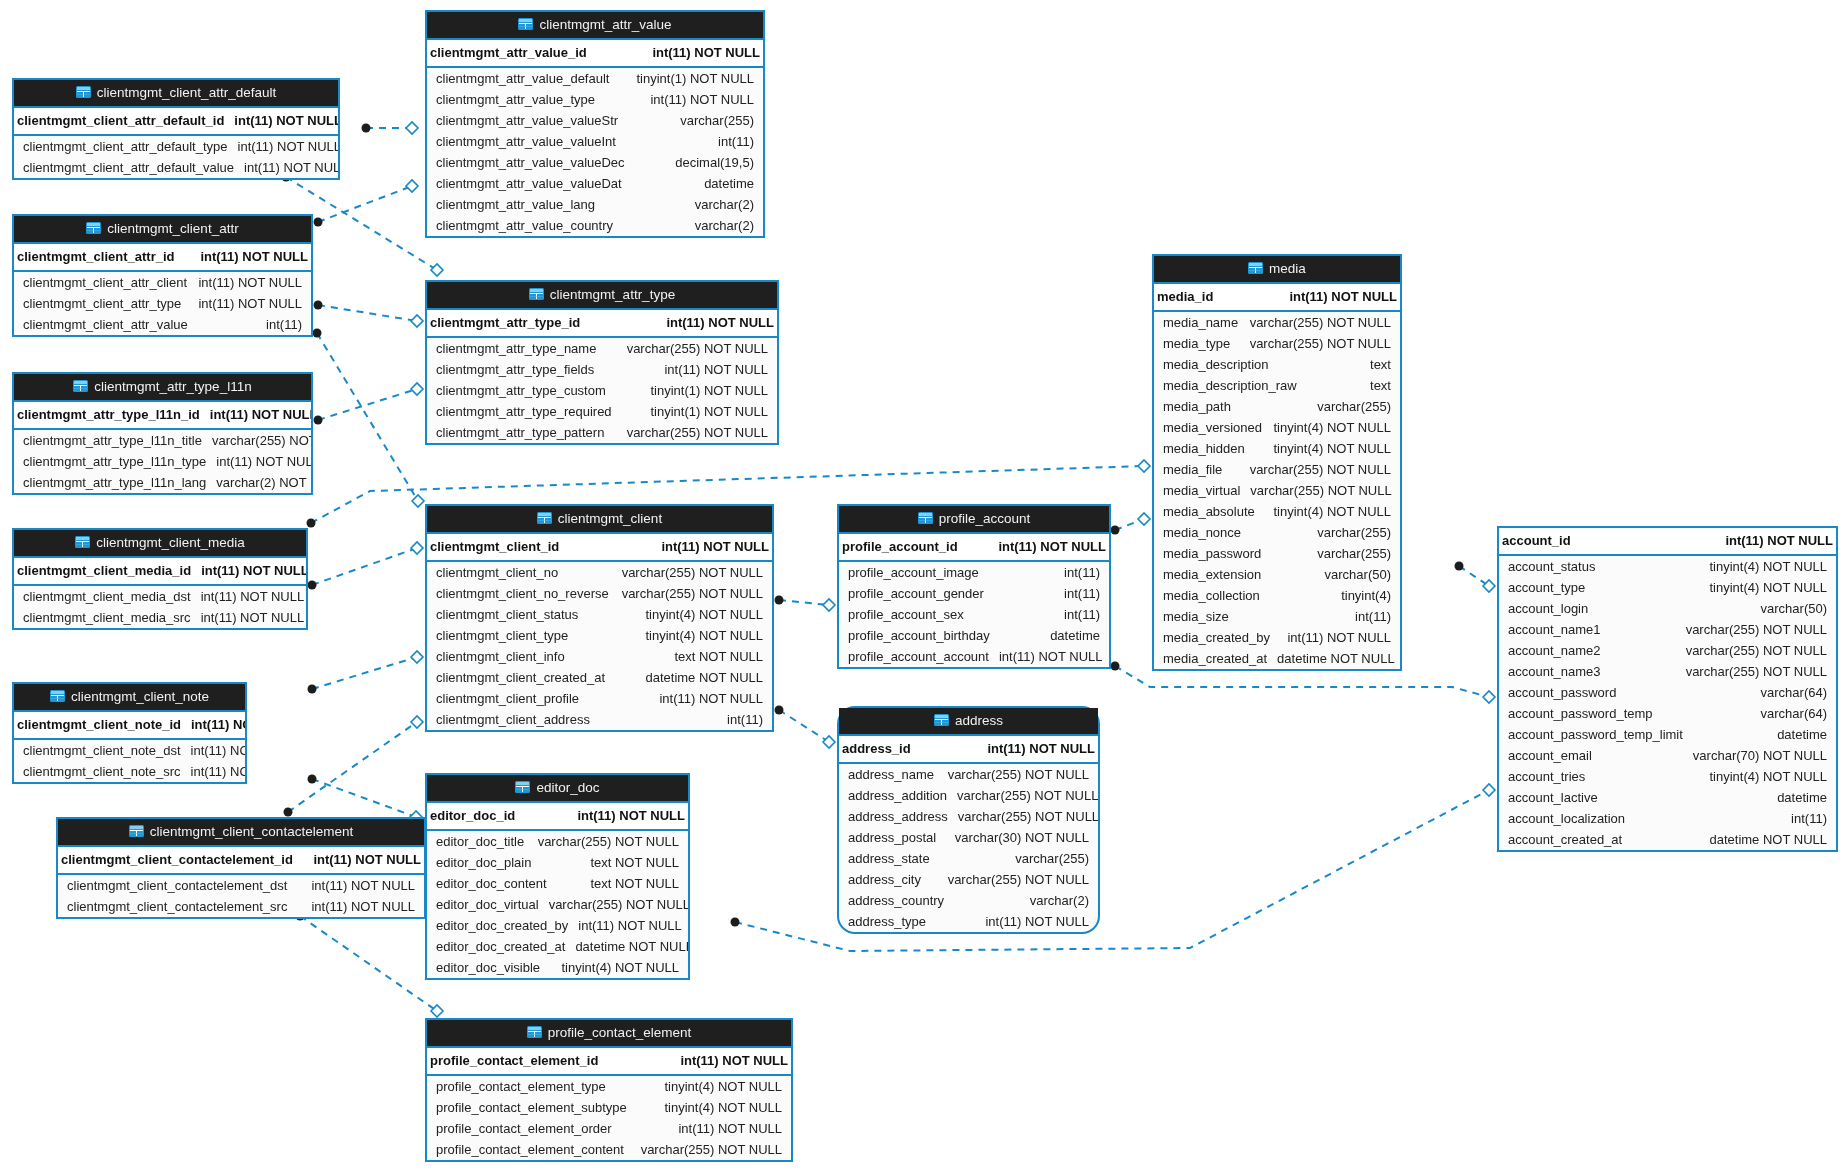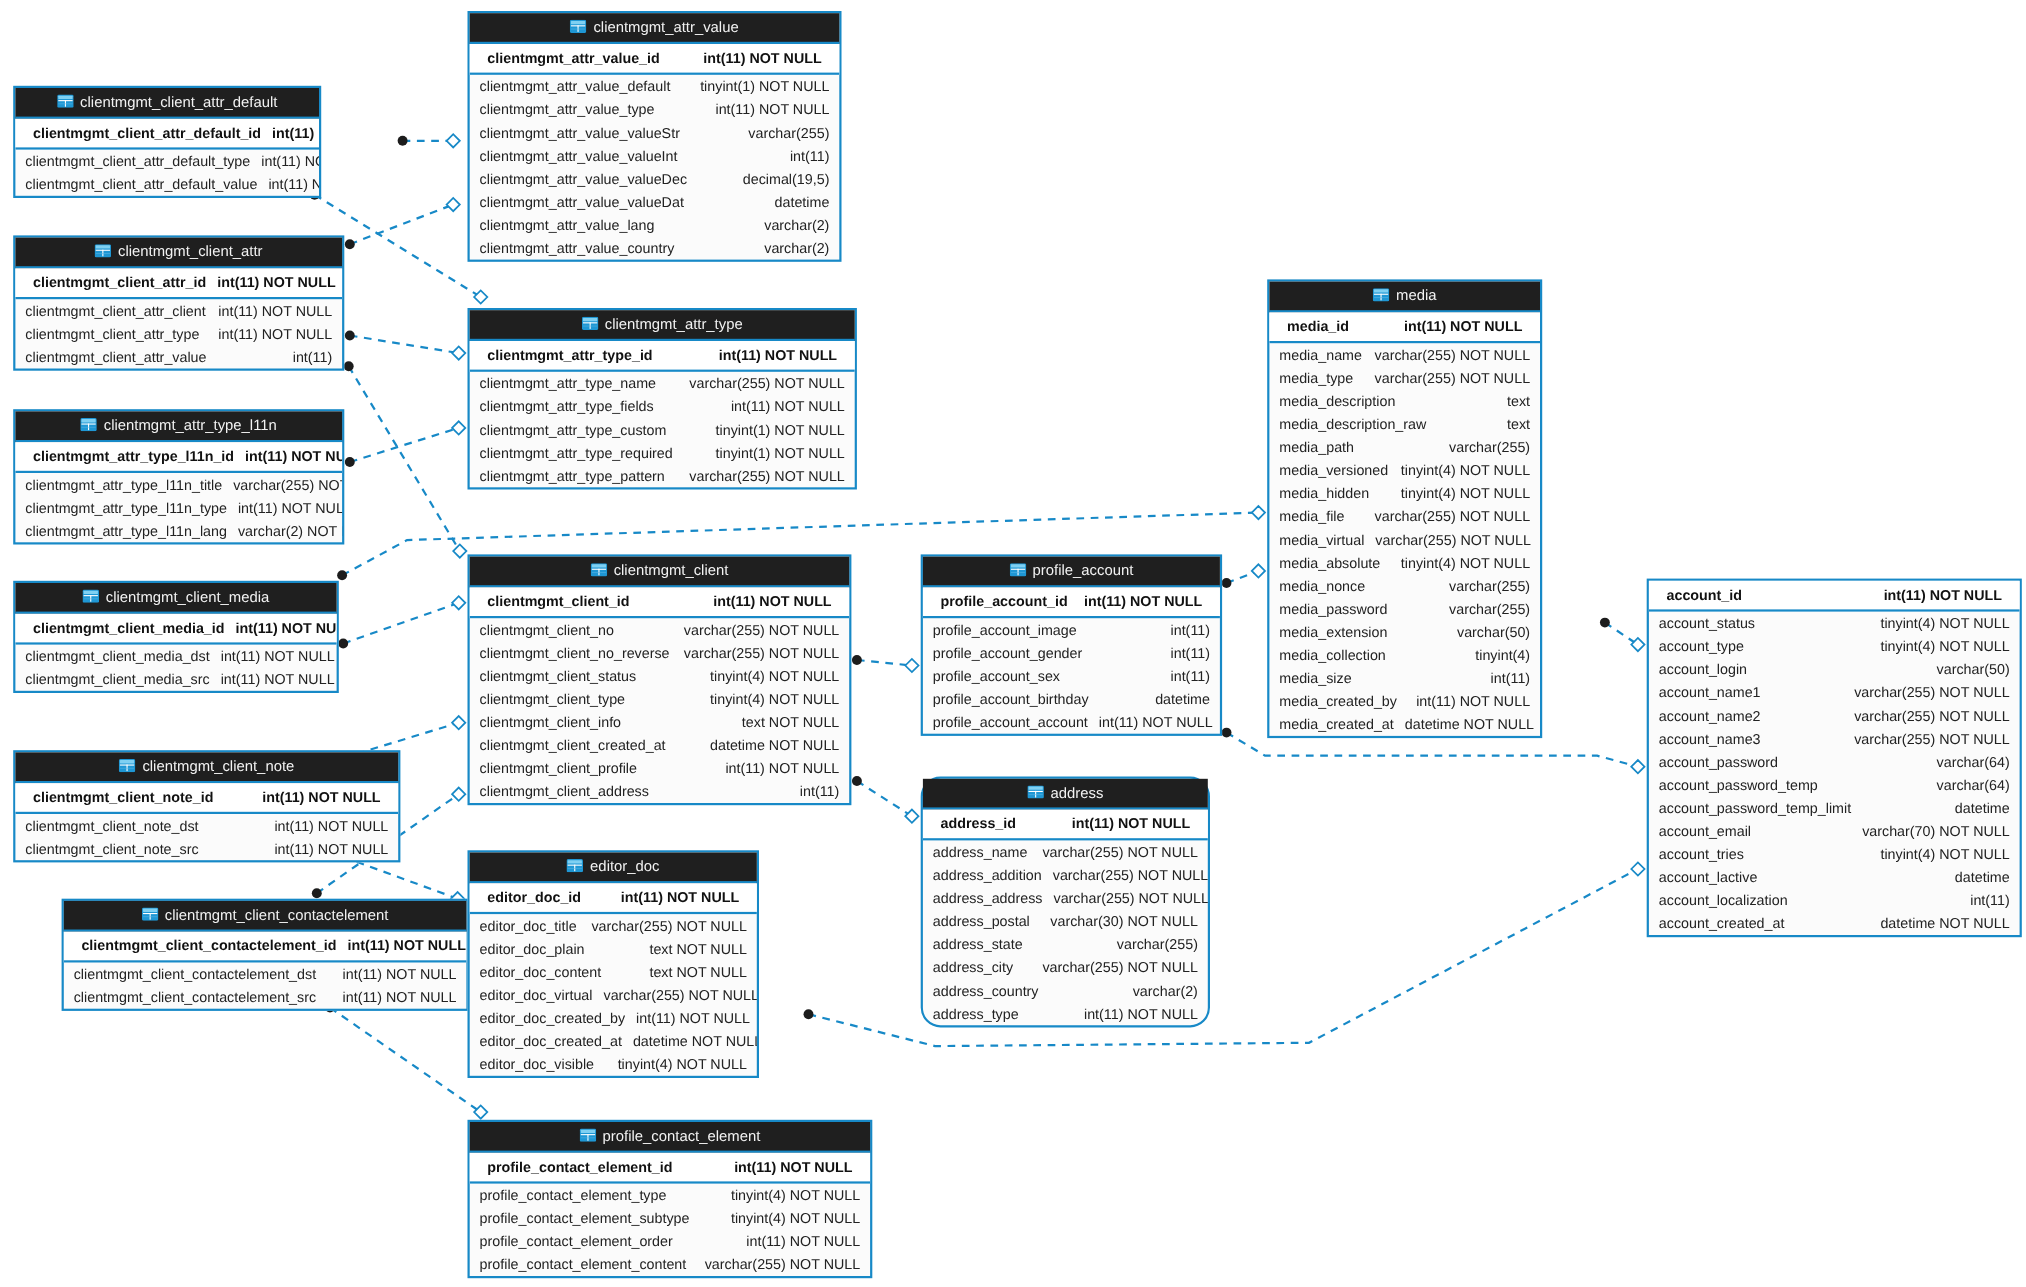--- a/index.html
+++ b/index.html
@@ -24,21 +24,21 @@
     text-align:center;font-size:13.5px;
     border-bottom:2px solid var(--accent,#1789c7);
     overflow:hidden;
   }
   .entity-header .ticon{display:inline-block;vertical-align:-1px;margin-right:6px;}
   .pk-row{
     height:26px;line-height:26px;
     background:#ffffff;color:#111;
     font-weight:bold;font-size:13px;
     display:flex;justify-content:space-between;gap:10px;
-    padding:0 16px;border-bottom:2px solid var(--accent,#1789c7);
+    padding:0 3px;border-bottom:2px solid var(--accent,#1789c7);
     overflow:hidden;
   }
   .col-row{
     height:21px;line-height:21px;
     font-size:13px;color:#222;
     display:flex;justify-content:space-between;gap:10px;
     padding:0 9px;overflow:hidden;
   }
   .col-name{text-align:left;}
   .col-type{text-align:right;}
@@ -147,21 +147,21 @@
       </div>
       <div class="col-row">
         <span class="col-name">clientmgmt_attr_value_lang</span>
         <span class="col-type">varchar(2)</span>
       </div>
       <div class="col-row">
         <span class="col-name">clientmgmt_attr_value_country</span>
         <span class="col-type">varchar(2)</span>
       </div>
     </div>
-    <div class="entity" style="left: 12px; top: 78px; width: 280px;">
+    <div class="entity" style="left: 12px; top: 78px; width: 328px;">
       <div class="entity-header"><svg class="ticon" width="15" height="12" viewBox="0 0 15 12">
           <rect x="0" y="0" width="15" height="12" rx="1.5" fill="#1f97d4"></rect>
           <rect x="1" y="1" width="13" height="3" rx="0.5" fill="#7fd0f2"></rect>
           <rect x="1" y="5" width="13" height="1" fill="#ffffff"></rect>
           <rect x="7" y="5" width="1" height="6" fill="#ffffff"></rect>
           <rect x="1" y="8" width="13" height="0.8" fill="#5cb8e6" opacity="0.6"></rect>
         </svg><span>clientmgmt_client_attr_default</span></div>
       <div class="pk-row">
         <span class="col-name">clientmgmt_client_attr_default_id</span>
         <span class="col-type">int(11) NOT NULL</span>
@@ -239,21 +239,21 @@
       </div>
       <div class="col-row">
         <span class="col-name">clientmgmt_client_media_dst</span>
         <span class="col-type">int(11) NOT NULL</span>
       </div>
       <div class="col-row">
         <span class="col-name">clientmgmt_client_media_src</span>
         <span class="col-type">int(11) NOT NULL</span>
       </div>
     </div>
-    <div class="entity" style="left: 12px; top: 682px; width: 352px;">
+    <div class="entity" style="left: 12px; top: 682px; width: 235px;">
       <div class="entity-header"><svg class="ticon" width="15" height="12" viewBox="0 0 15 12">
           <rect x="0" y="0" width="15" height="12" rx="1.5" fill="#1f97d4"></rect>
           <rect x="1" y="1" width="13" height="3" rx="0.5" fill="#7fd0f2"></rect>
           <rect x="1" y="5" width="13" height="1" fill="#ffffff"></rect>
           <rect x="7" y="5" width="1" height="6" fill="#ffffff"></rect>
           <rect x="1" y="8" width="13" height="0.8" fill="#5cb8e6" opacity="0.6"></rect>
         </svg><span>clientmgmt_client_note</span></div>
       <div class="pk-row">
         <span class="col-name">clientmgmt_client_note_id</span>
         <span class="col-type">int(11) NOT NULL</span>

